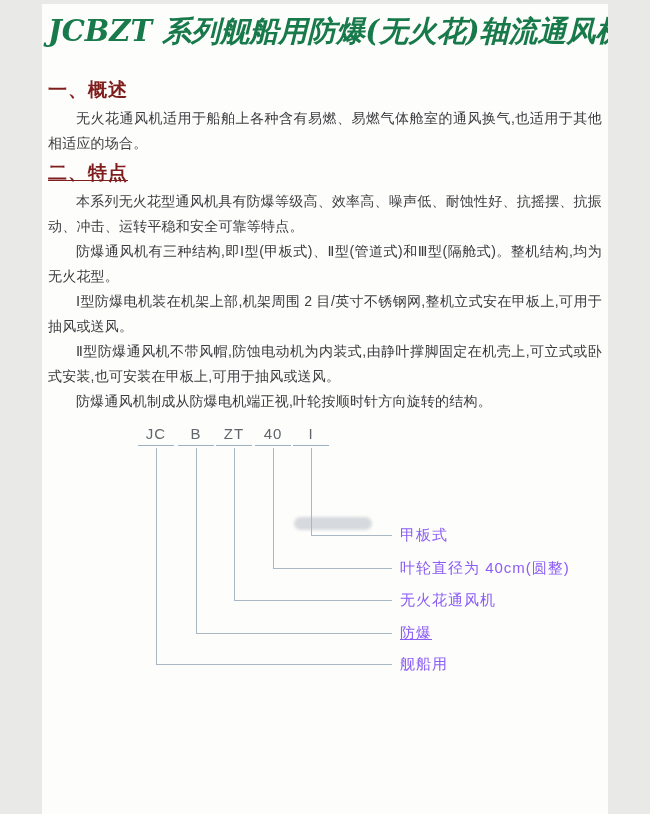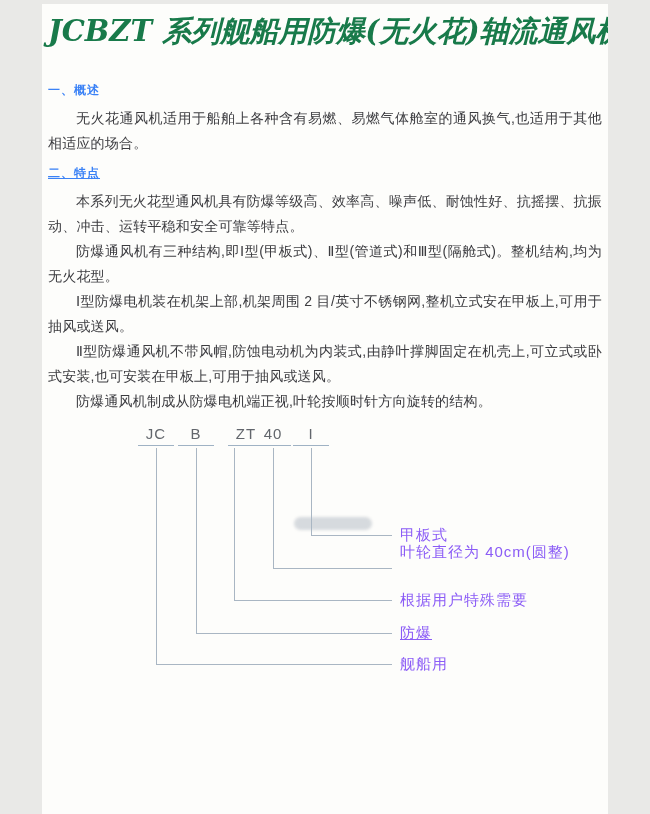--- a/index.html
+++ b/index.html
@@ -18,22 +18,22 @@
     margin:0;height:42px;
     font-family:"DejaVu Serif","Liberation Serif",serif;
     font-style:italic;font-weight:bold;
     font-size:29px;line-height:42px;
     text-align:center;
     color:#187a4a;
     letter-spacing:0px;
     white-space:nowrap;
   }
   h2{
-    font-size:12px;font-weight:bold;
-    color:#3b82f6;
+    font-size:19px;font-weight:bold;
+    color:#7f1d1d;
     letter-spacing:1px;
     line-height:22px;
   }
   h2.s1{margin:27px 0 5px 0;}
   h2.s2{margin:6px 0 5px 0;text-decoration:underline;}
   h2.s3{margin:2px 0 4px 0;}
   h2.s4{margin:2px 0 0 0;}
   p.body{
     margin:0;
     font-size:14px;line-height:25px;
@@ -58,21 +58,21 @@
   }
   .d-code{
     position:absolute;top:3px;height:20px;
     width:36px;text-align:center;
     font-size:15px;color:#62666c;
     letter-spacing:1px;
     border-bottom:1.5px solid #9fb2c4;
   }
   .d-code.i0{left:90px;}
   .d-code.i1{left:130px;}
-  .d-code.i2{left:180px;}
+  .d-code.i2{left:168px;}
   .d-code.i3{left:207px;}
   .d-code.i4{left:245px;}
   .vline{position:absolute;width:1px;background:#a9b6c3;top:26px;}
   .vline.i0{left:108px;height:216px;}
   .vline.i1{left:148px;height:185px;}
   .vline.i2{left:186px;height:152px;}
   .vline.i3{left:225px;height:120px;}
   .vline.i4{left:263px;height:87px;}
   .hline{position:absolute;height:1px;background:#a9b6c3;}
   .hline.i0{top:242px;left:108px;width:236px;}
@@ -82,21 +82,21 @@
   .hline.i4{top:113px;left:263px;width:81px;}
   .d-label{
     position:absolute;left:352px;
     font-size:15px;color:#8b5cf6;
     letter-spacing:1px;
     white-space:nowrap;
   }
   .d-label.i0{top:233px;}
   .d-label.i1{top:202px;text-decoration:underline;}
   .d-label.i2{top:169px;}
-  .d-label.i3{top:121px;}
+  .d-label.i3{top:137px;}
   .d-label.i4{top:104px;}
 </style>
 </head>
 <body>
 
 <div class="page">
 
   <h1 class="doc-title">JCBZT 系列舰船用防爆(无火花)轴流通风机</h1>
 
   <h2 class="s1">一、概述</h2>
@@ -127,19 +127,19 @@
     <span class="vline i4"></span>
 
     <span class="hline i0"></span>
     <span class="hline i1"></span>
     <span class="hline i2"></span>
     <span class="hline i3"></span>
     <span class="hline i4"></span>
 
     <span class="d-label i0">舰船用</span>
     <span class="d-label i1">防爆</span>
-    <span class="d-label i2">根据用户特殊需要</span>
+    <span class="d-label i2">无火花通风机</span>
     <span class="d-label i3">叶轮直径为 40cm(圆整)</span>
     <span class="d-label i4">甲板式</span>
 
   </div>
 
 </div>
 
 </body></html>

